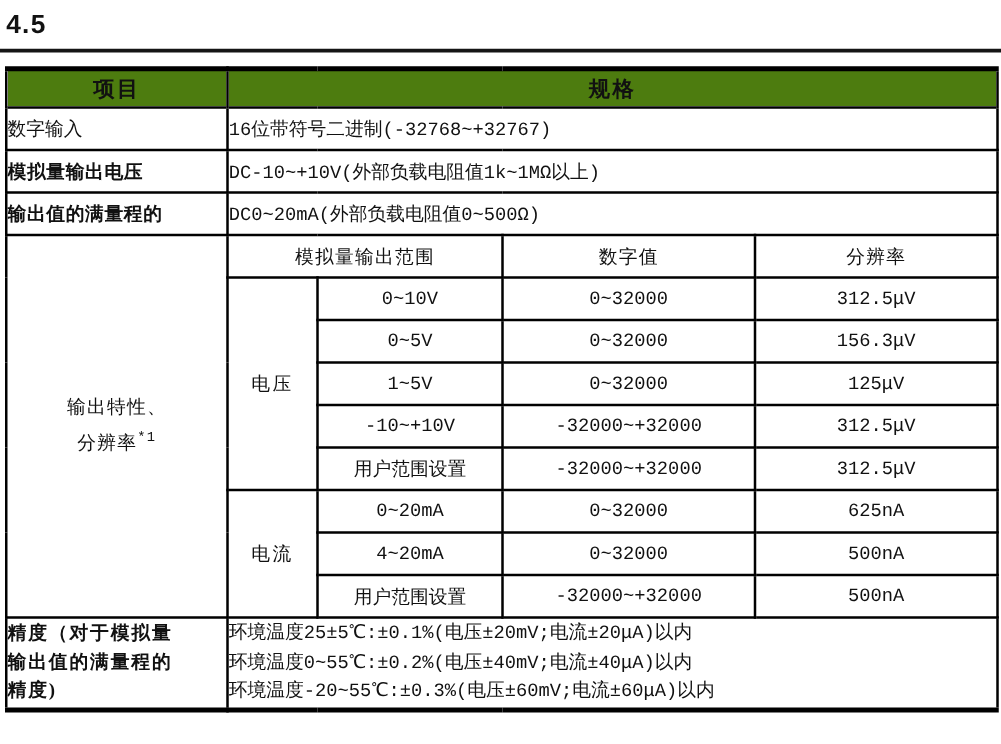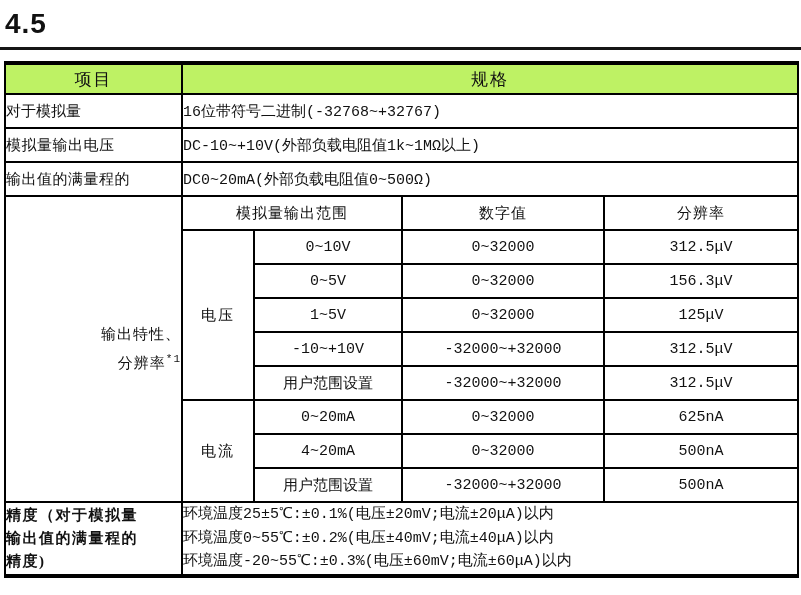--- a/index.html
+++ b/index.html
@@ -14,21 +14,21 @@
   }
   .page { position: relative; width: 801px; height: 595px; overflow: hidden; }
 
   .doc-title {
     display: flex;
     align-items: baseline;
     gap: 20px;
     margin: 8px 0 0 5px;
     font-family: "Liberation Sans", "DejaVu Sans", sans-serif;
     font-weight: 700;
-    font-size: 28px;
+    font-size: 21px;
     letter-spacing: 1px;
   }
   .title-rule {
     height: 3px;
     background: #151515;
     margin-top: 7px;
     width: 801px;
   }
 
   table.spec {
@@ -43,43 +43,44 @@
   }
   table.spec td {
     border: 2px solid #000;
     padding: 0;
     vertical-align: middle;
     font-size: 15px;
     height: 32px;
     overflow: hidden;
   }
   tr.head td {
-    background: #bef264;
+    background: #4d7c0f;
     height: 28px;
     text-align: center;
     font-size: 17px;
     letter-spacing: 2px;
     border-bottom: 1px solid #000;
+    font-weight: bold;
   }
   td.item { text-align: left; padding: 2px 4px 2px 7px; }
-  td.item.bold { font-weight: 400; letter-spacing: 0.5px; }
+  td.item.bold { font-weight: 700; letter-spacing: 0.5px; }
   td.val {
     text-align: left;
     padding-left: 8px;
     font-family: "Liberation Mono", "DejaVu Sans Mono", monospace;
     font-size: 15px;
   }
   td.ctr {
     text-align: center;
     font-family: "Liberation Mono", "DejaVu Sans Mono", monospace;
     font-size: 15.5px;
   }
   td.sub-th { text-align: center; font-size: 16px; letter-spacing: 1px; }
   td.group { text-align: center; font-size: 16.5px; letter-spacing: 2px; }
-  td.char-item { text-align: right; padding-left: 7px; line-height: 25px; letter-spacing: 1px; margin-left: 44px; }
+  td.char-item { text-align: center; padding-left: 7px; line-height: 25px; letter-spacing: 1px; margin-left: 44px; }
   td.char-item sup { font-size: 11px; font-family: "Liberation Mono", "DejaVu Sans Mono", monospace; }
   td.acc-item {
     white-space: pre-line;
     text-align: left;
     padding: 4px 2px 4px 7px;
     font-weight: 700;
     line-height: 23px;
     letter-spacing: 1.5px;
     height: 82px;
   }
@@ -112,21 +113,21 @@
       <col style="width:194px">
     </colgroup>
 
     <tbody>
         <tr class="head">
       <td>项目</td>
       <td colspan="4">规格</td>
     </tr>
 
     <tr>
-      <td class="item">对于模拟量</td>
+      <td class="item">数字输入</td>
       <td colspan="4" class="val">16位带符号二进制(-32768~+32767)</td>
     </tr>
 
     <tr>
       <td class="item bold">模拟量输出电压</td>
       <td colspan="4" class="val">DC-10~+10V(外部负载电阻值1k~1MΩ以上)</td>
     </tr>
 
     <tr>
       <td class="item bold">输出值的满量程的</td>

